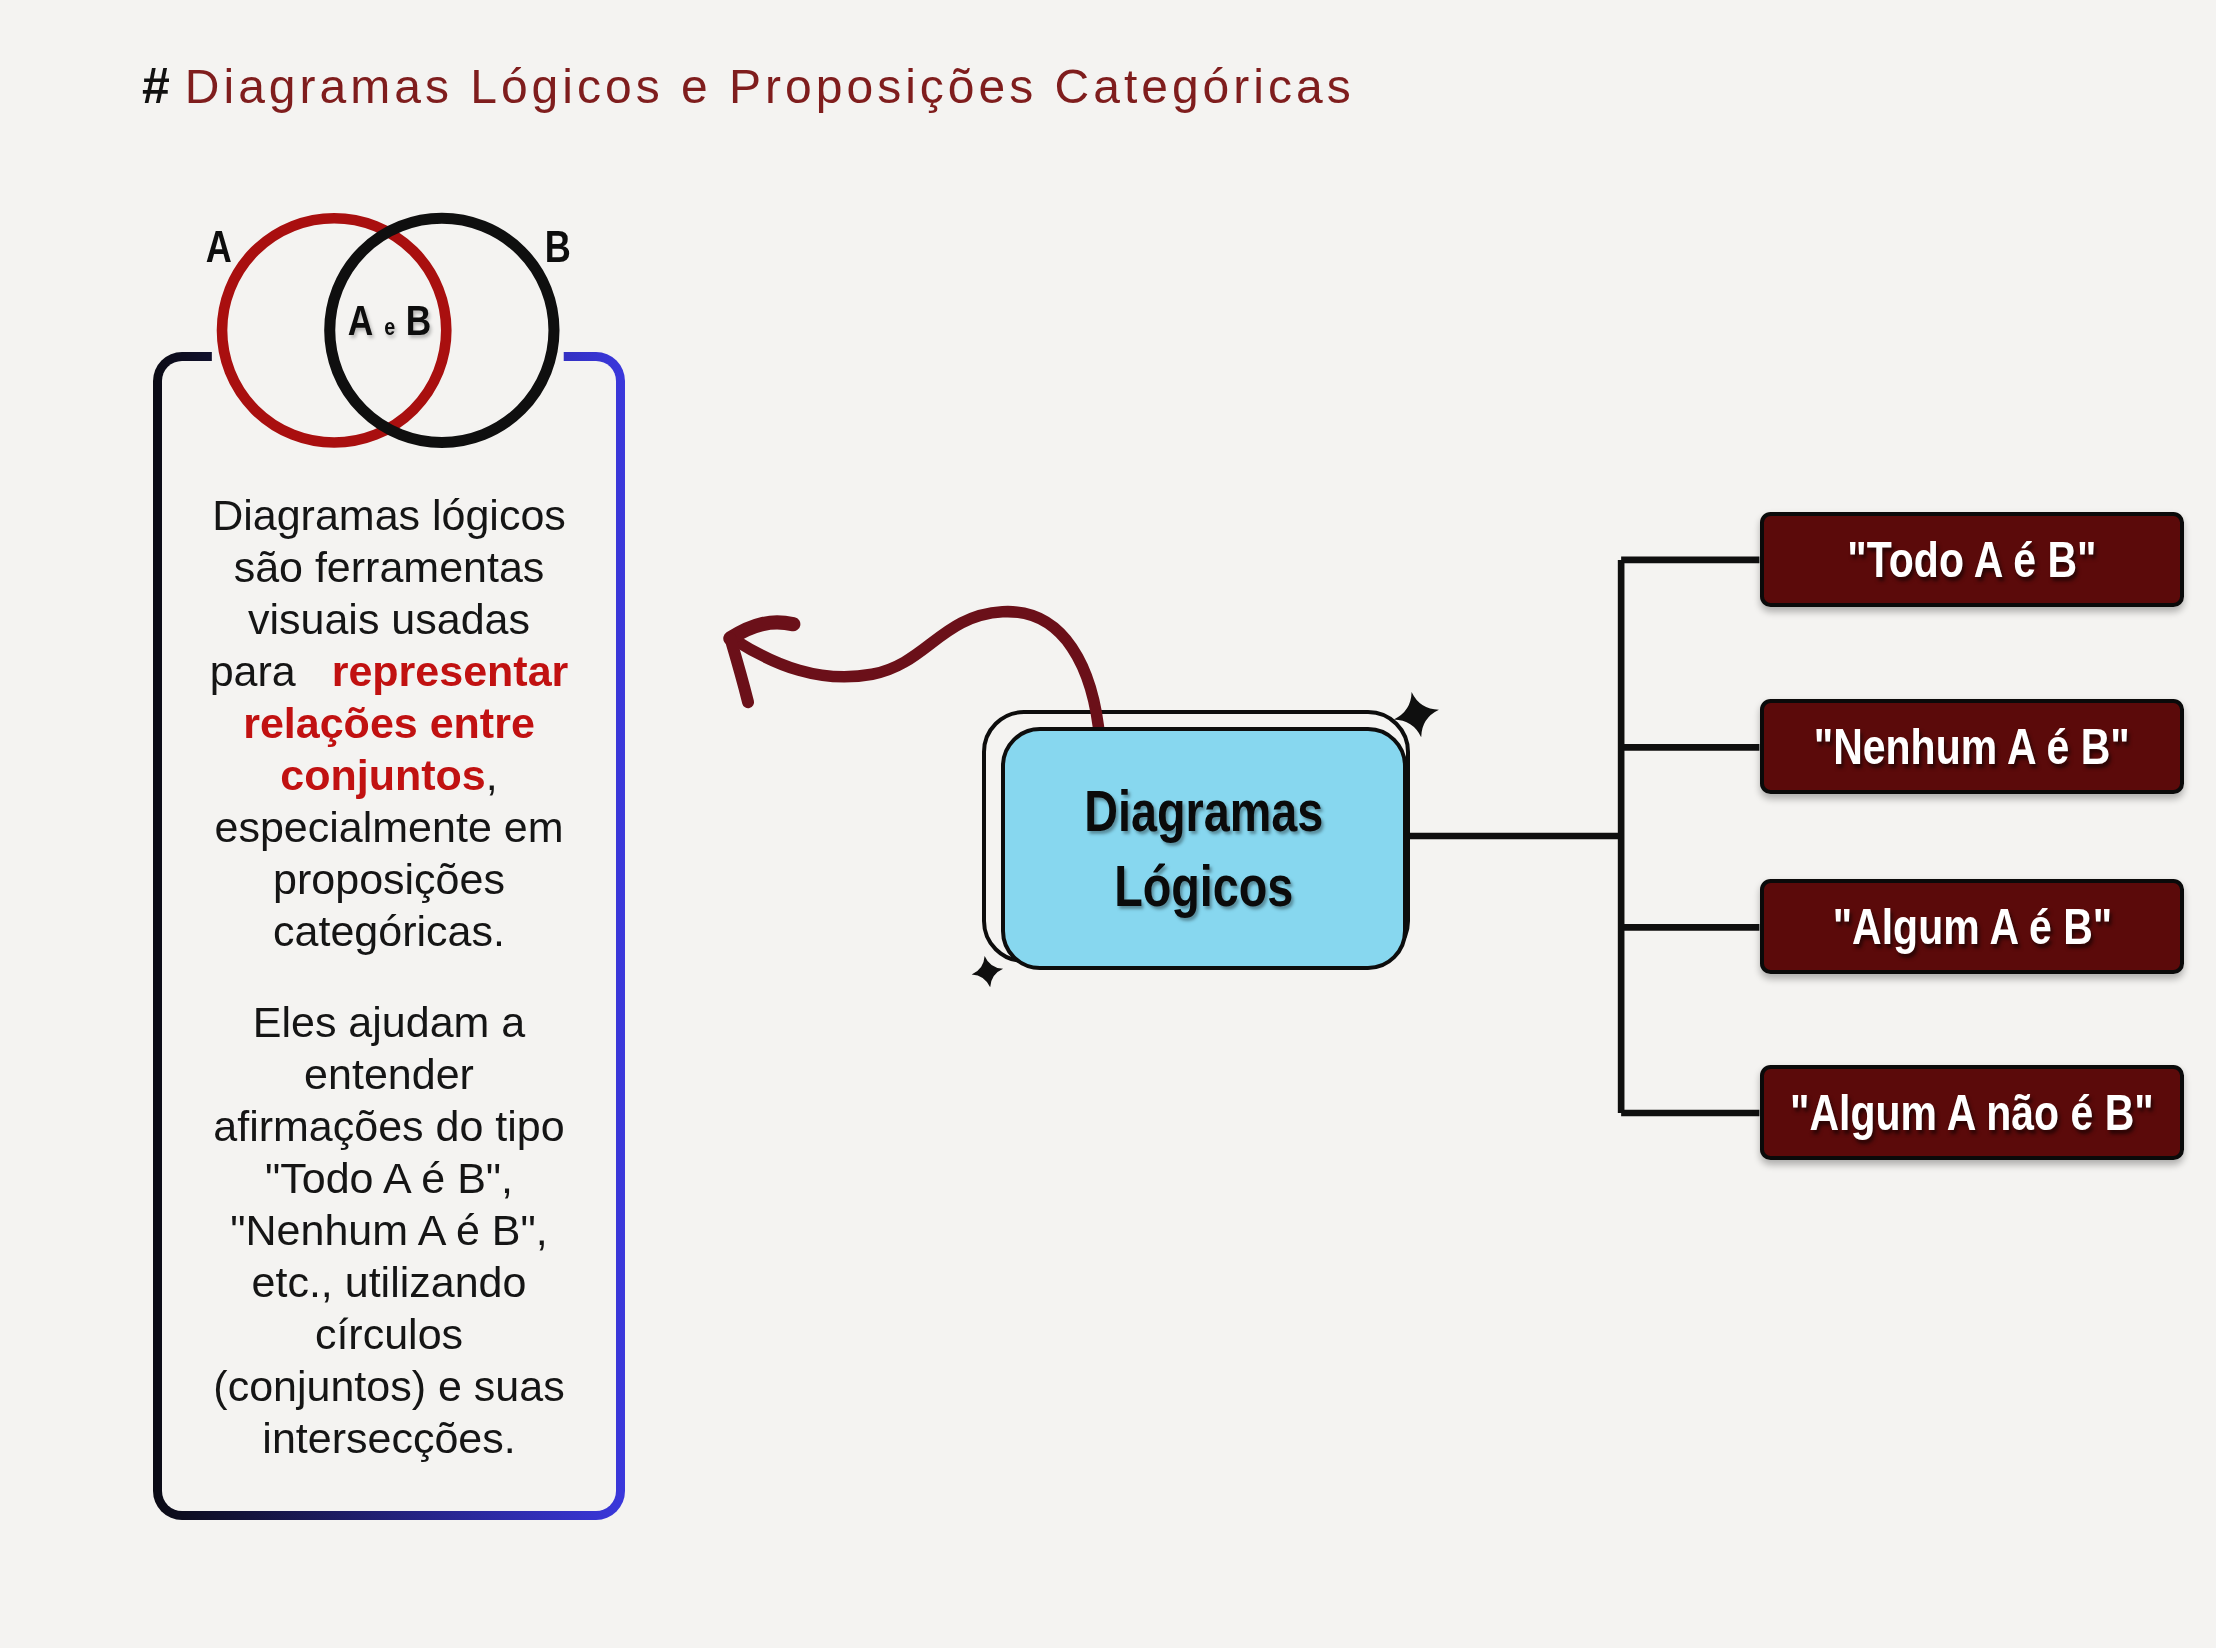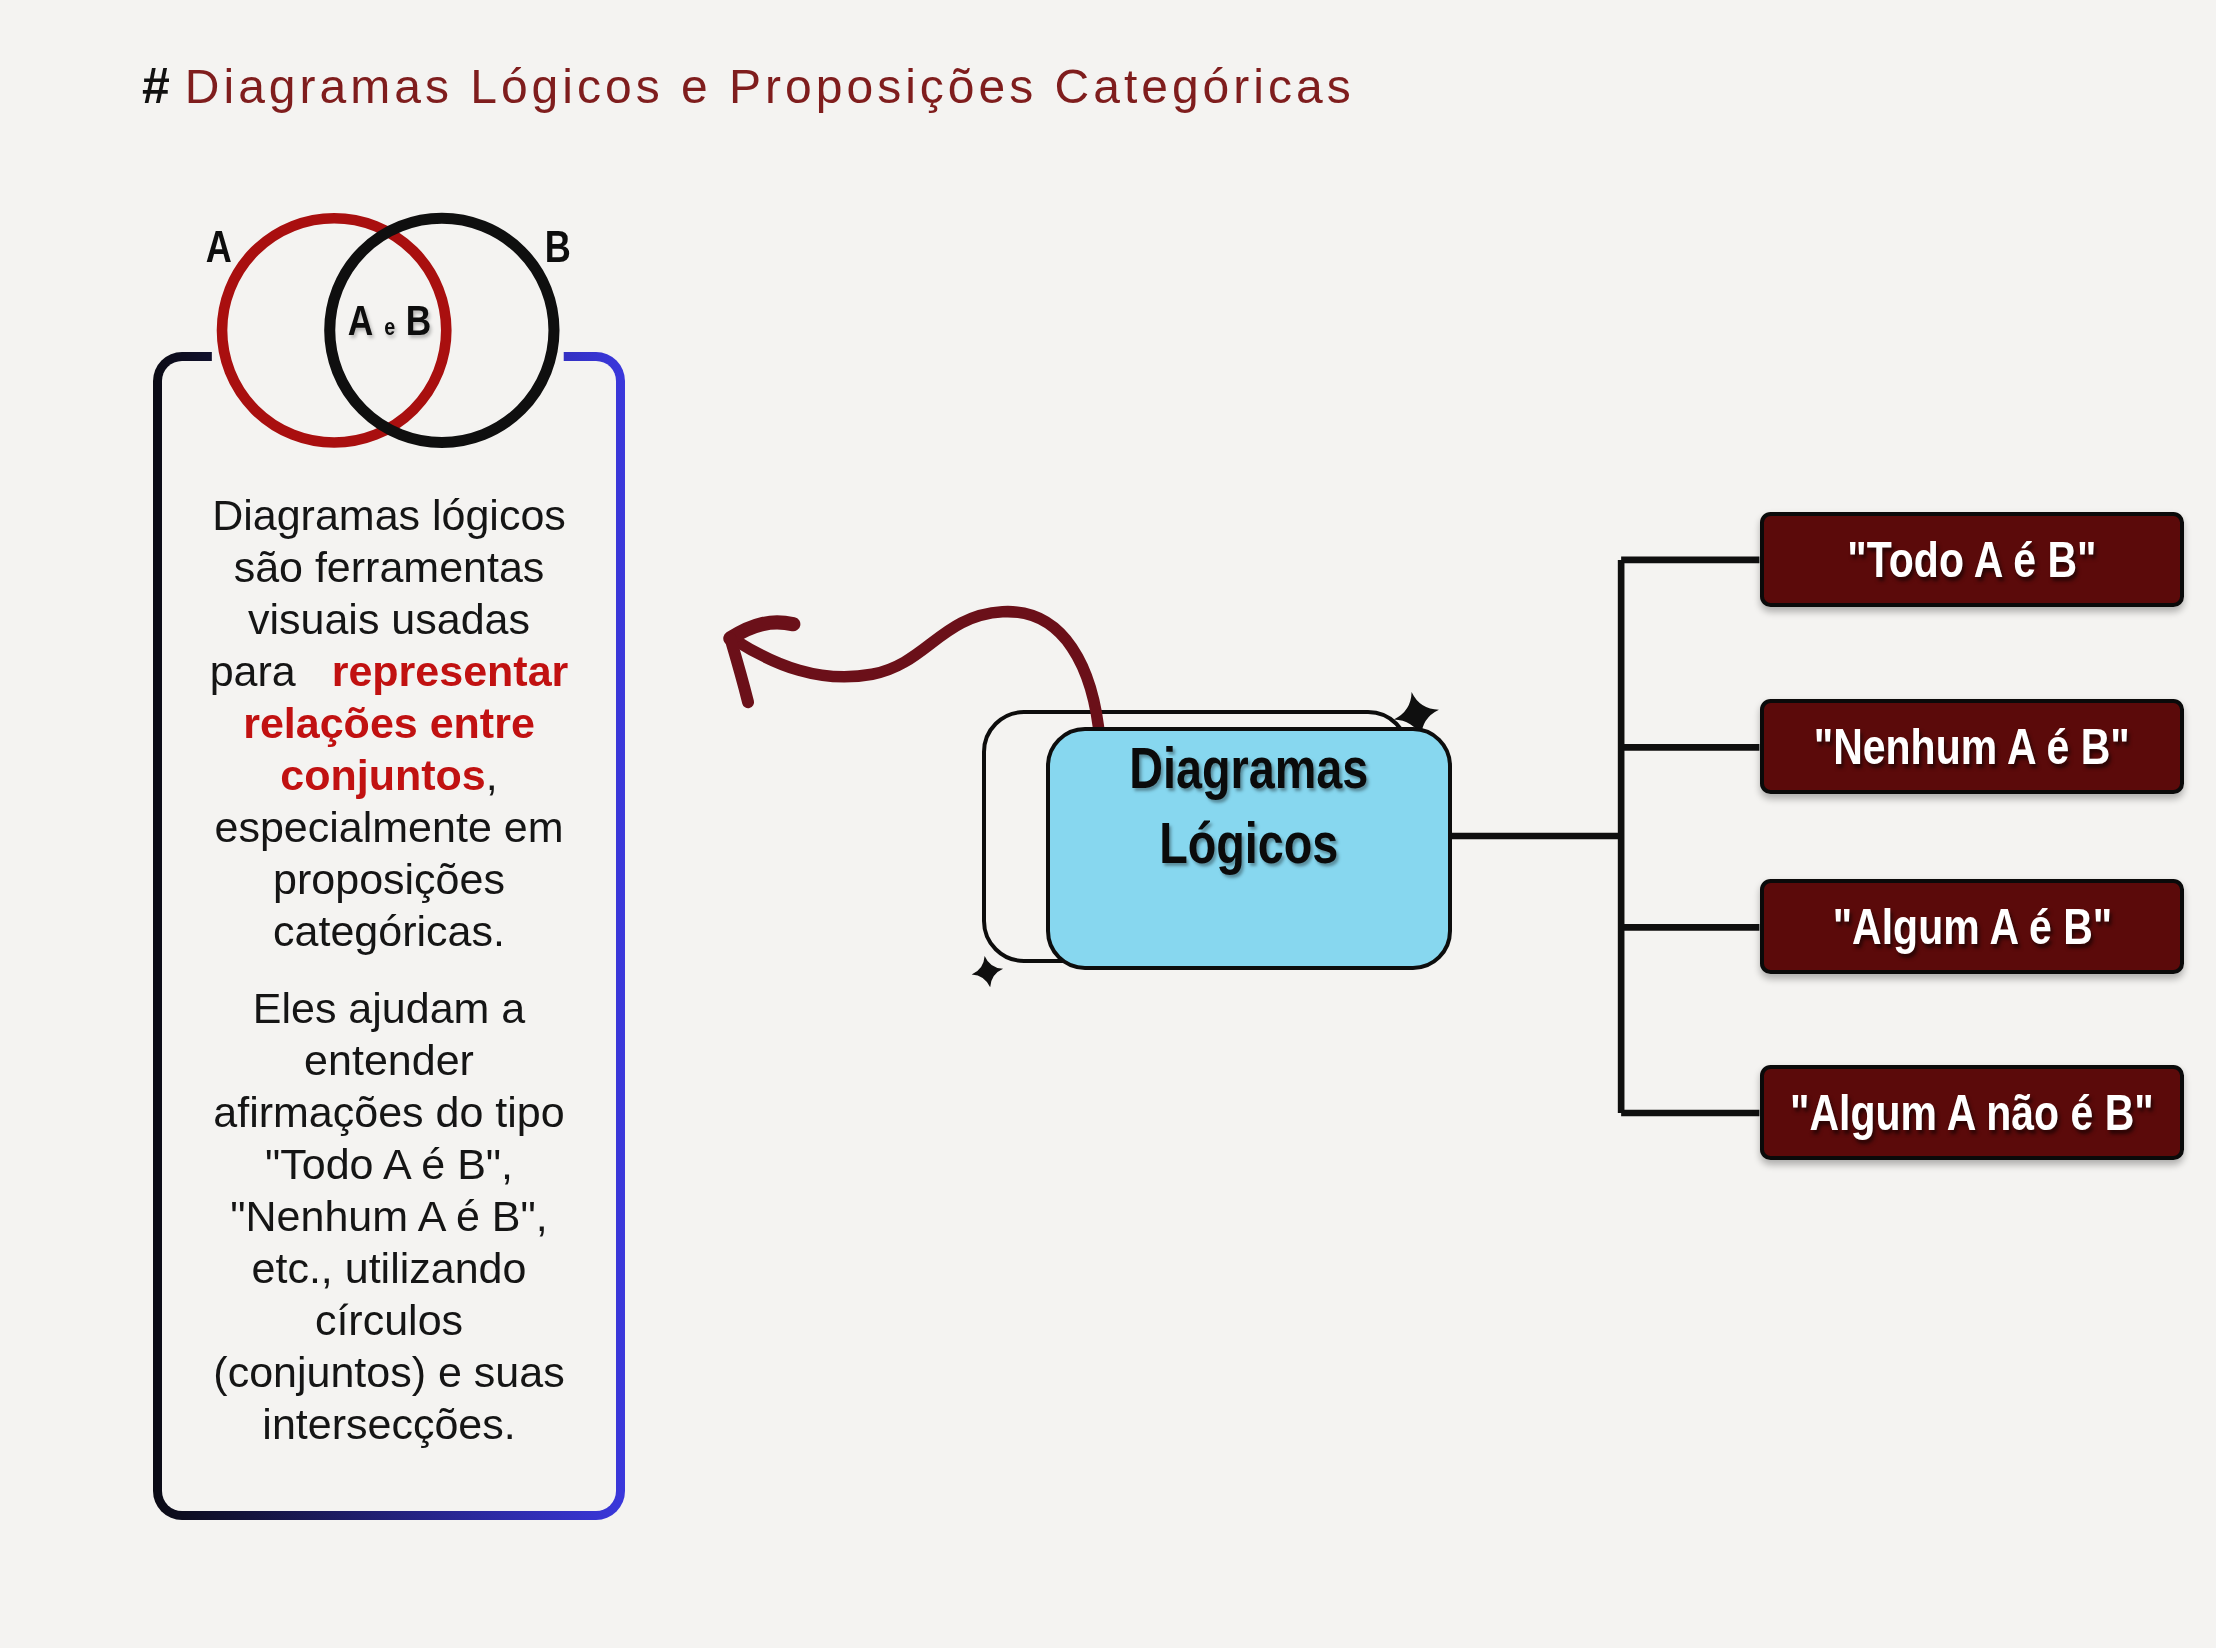--- a/index.html
+++ b/index.html
@@ -22,21 +22,21 @@
     position:absolute; left:153px; top:352px; width:472px; height:1168px;
     border:9.8px solid transparent; border-radius:29px;
     background:linear-gradient(var(--bg),var(--bg)) padding-box,
                linear-gradient(90deg,var(--card-black),var(--card-blue)) border-box;
     padding:128px 23px 0; z-index:0;
   }
   .card p{
     font-size:43px; line-height:52px; text-align:center; color:var(--text);
     white-space:pre-line;
   }
-  .card p + p{margin-top:25px;}
+  .card p + p{margin-top:39px;}
   .card .em{font-weight:700; color:var(--emphasis);margin-left:24px;}
 
   
   .layer{position:absolute; left:0; top:0; width:2332px; height:1649px; z-index:2; pointer-events:none;}
 
   
   .venn-label{position:absolute; width:75px; text-align:center; z-index:2;
     font-size:44px; font-weight:700; color:#0d0d0d; line-height:62px;}
   .cond{display:inline-block; transform:scaleX(.82); transform-origin:center;}
   .venn-label-a{left:181px; top:216px;}
@@ -48,23 +48,23 @@
   }
   .venn-intersection .big{font-size:43px;}
   .venn-intersection .small{font-size:24px;}
 
   
   .node-outline{
     position:absolute; left:982px; top:710px; width:428px; height:253px;
     border:4.4px solid #0d0d0d; border-radius:42px; z-index:1; background:transparent;
   }
   .node{
-    position:absolute; left:1046px; top:727px; width:406px; height:243px;
+    position:absolute; left:1001px; top:727px; width:406px; height:243px;
     background:var(--node-fill); border:4.4px solid #0d0d0d; border-radius:39px;
-    display:flex; align-items:flex-start; justify-content:center; z-index:3; cursor:pointer;
+    display:flex; align-items:center; justify-content:center; z-index:3; cursor:pointer;
   }
   .node-label{
     font-size:57px; line-height:75px; font-weight:700; color:#0b0b0b;
     text-align:center; white-space:pre-line; text-shadow:2.7px 3.1px 3.5px rgba(0,0,0,.35);
   }
 
   
   .branch-box{
     position:absolute; left:1760px; width:424px; height:95px;
     background:var(--box-fill); border:4.4px solid #0a0a0a; border-radius:10.6px;

